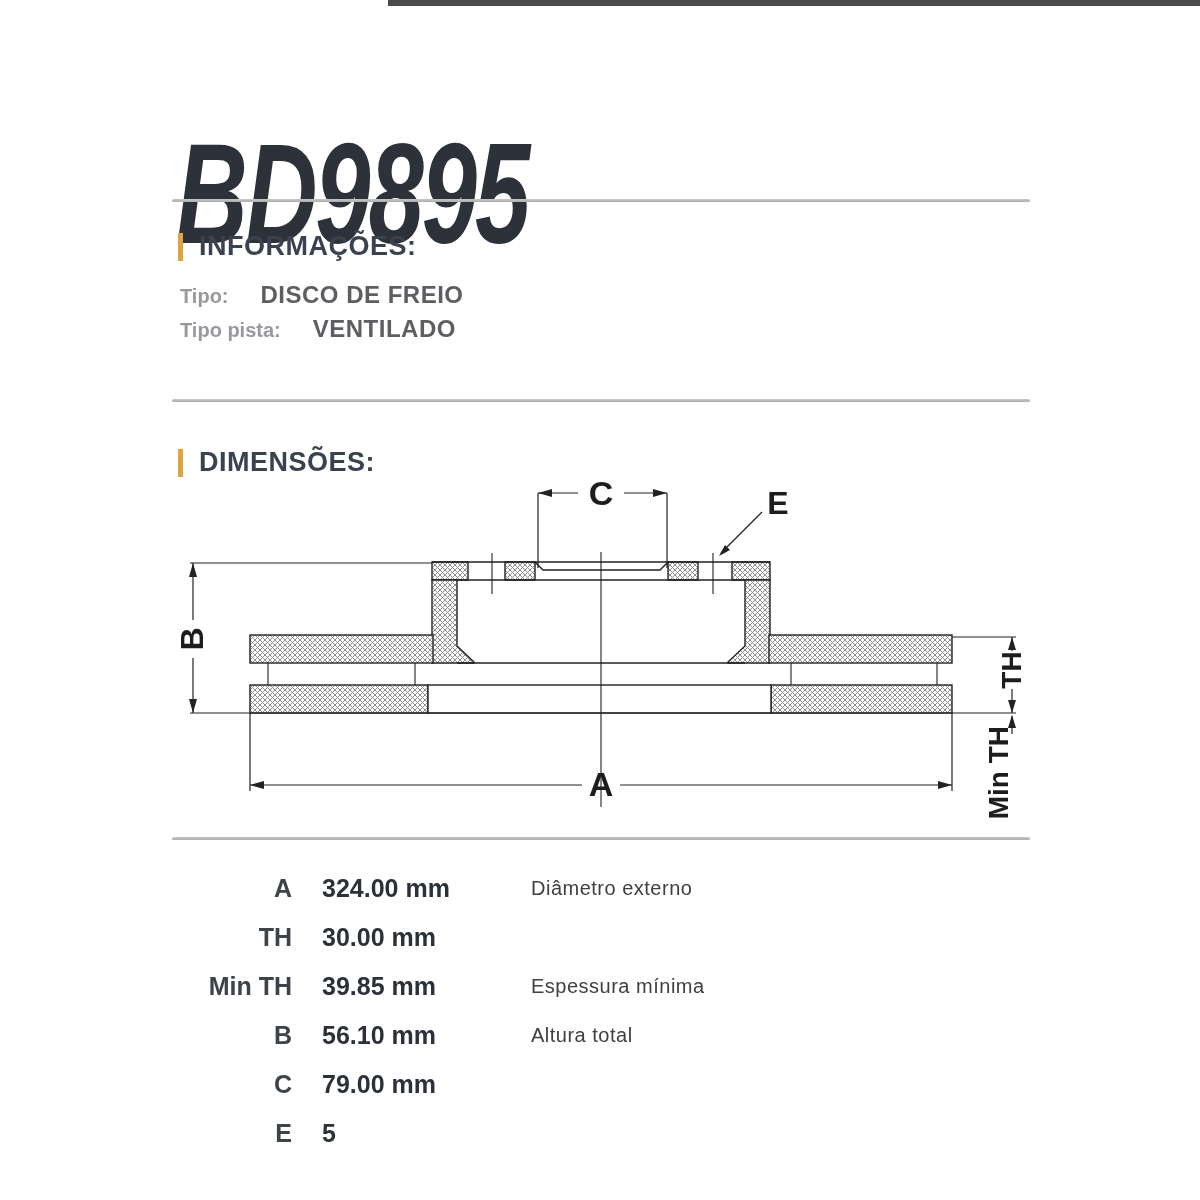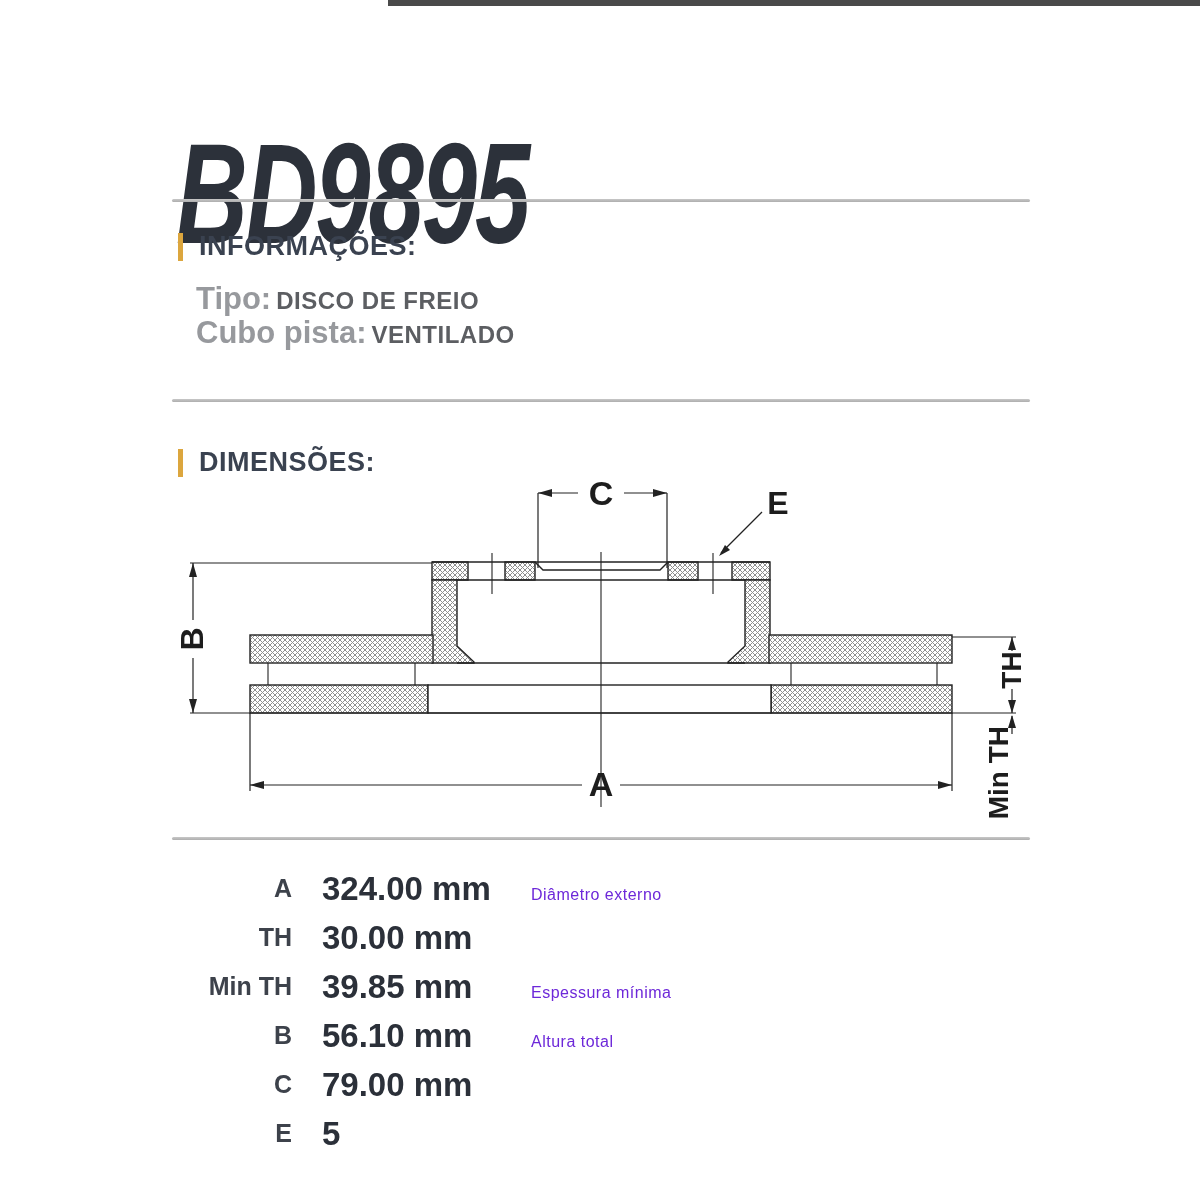--- a/index.html
+++ b/index.html
@@ -28,36 +28,36 @@
     position:absolute;left:178px;display:flex;align-items:center;
   }
   .accent-bar{
     width:5px;height:28px;background:#dca63e;margin-right:16px;flex:none;
   }
   .section-heading .hd{
     font-size:27px;font-weight:bold;color:#3a4250;letter-spacing:0.5px;
   }
   .info-rows{position:absolute;left:180px;top:281px;}
   .info-row{display:flex;align-items:baseline;margin-bottom:11px;height:23px;}
-  .info-label{font-size:31px;font-weight:bold;color:#97999d;margin-left:16px;}
-  .info-value{font-size:24px;font-weight:bold;color:#5c5e62;margin-left:5px;letter-spacing:0.5px;}
+  .info-label{font-size:20px;font-weight:bold;color:#97999d;}
+  .info-value{font-size:24px;font-weight:bold;color:#5c5e62;margin-left:32px;letter-spacing:0.5px;}
   .diagram{position:absolute;left:180px;top:460px;}
   .spec-table{position:absolute;left:180px;top:0;width:860px;}
   .spec-row{position:absolute;left:0;height:49px;width:860px;}
   .spec-key{
     position:absolute;left:0;top:0;width:112px;text-align:right;
     font-size:25px;font-weight:bold;color:#3d424b;line-height:49px;white-space:nowrap;
   }
   .spec-value{
     position:absolute;left:142px;top:0;
-    font-size:33px;font-weight:bold;color:#2b3039;line-height:49px;white-space:nowrap;
+    font-size:25px;font-weight:bold;color:#2b3039;line-height:49px;white-space:nowrap;
   }
   .spec-desc{
-    position:absolute;left:351px;top:6px;
-    font-size:16px;font-weight:normal;color:#6d28d9;line-height:49px;
+    position:absolute;left:351px;top:0;
+    font-size:20px;font-weight:normal;color:#404040;line-height:49px;
     letter-spacing:0.5px;white-space:nowrap;
   }
 </style>
 </head>
 <body>
 
 <div class="top-strip"></div>
 
 <h1 class="part-title">BD9895</h1>
 
@@ -67,21 +67,21 @@
   <span class="accent-bar"></span>
   <span class="hd">INFORMAÇÕES:</span>
 </div>
 
 <div class="info-rows">
   <div class="info-row">
     <span class="info-label">Tipo:</span>
     <span class="info-value">DISCO DE FREIO</span>
   </div>
   <div class="info-row">
-    <span class="info-label">Cubo pista:</span>
+    <span class="info-label">Tipo pista:</span>
     <span class="info-value">VENTILADO</span>
   </div>
 </div>
 
 <div class="divider" style="top:399px"></div>
 
 <div class="section-heading" style="top:447px">
   <span class="accent-bar"></span>
   <span class="hd">DIMENSÕES:</span>
 </div>

